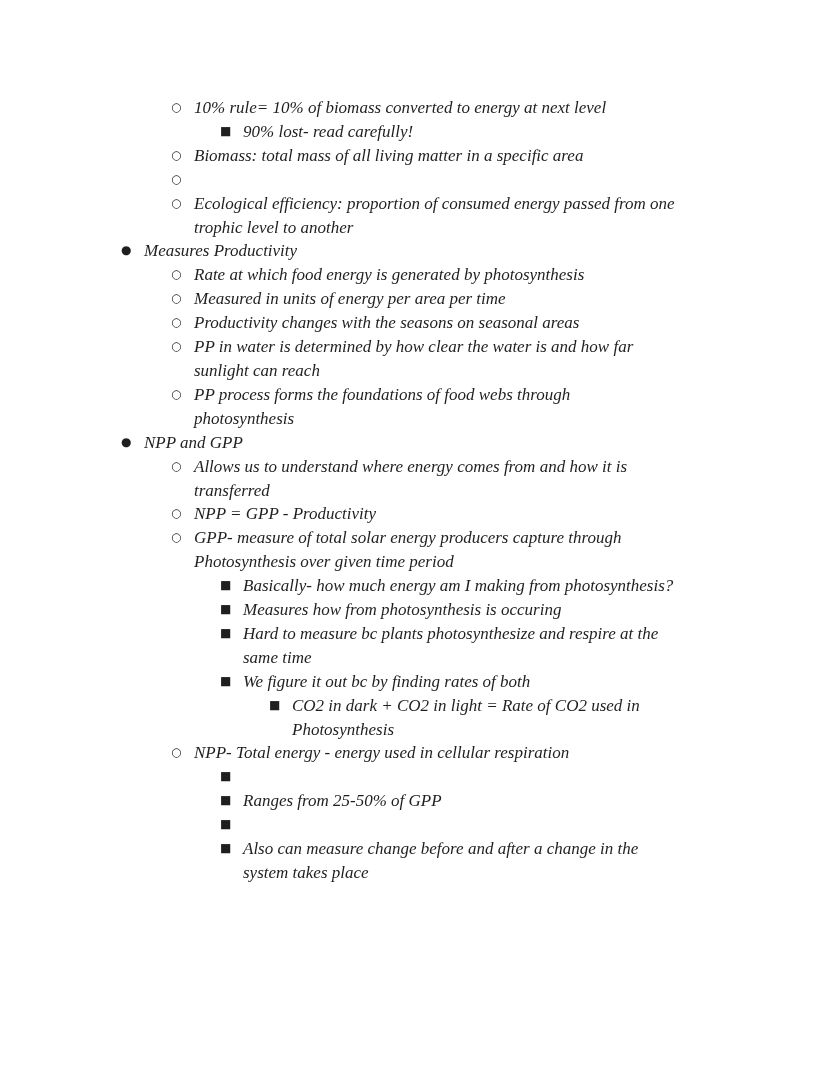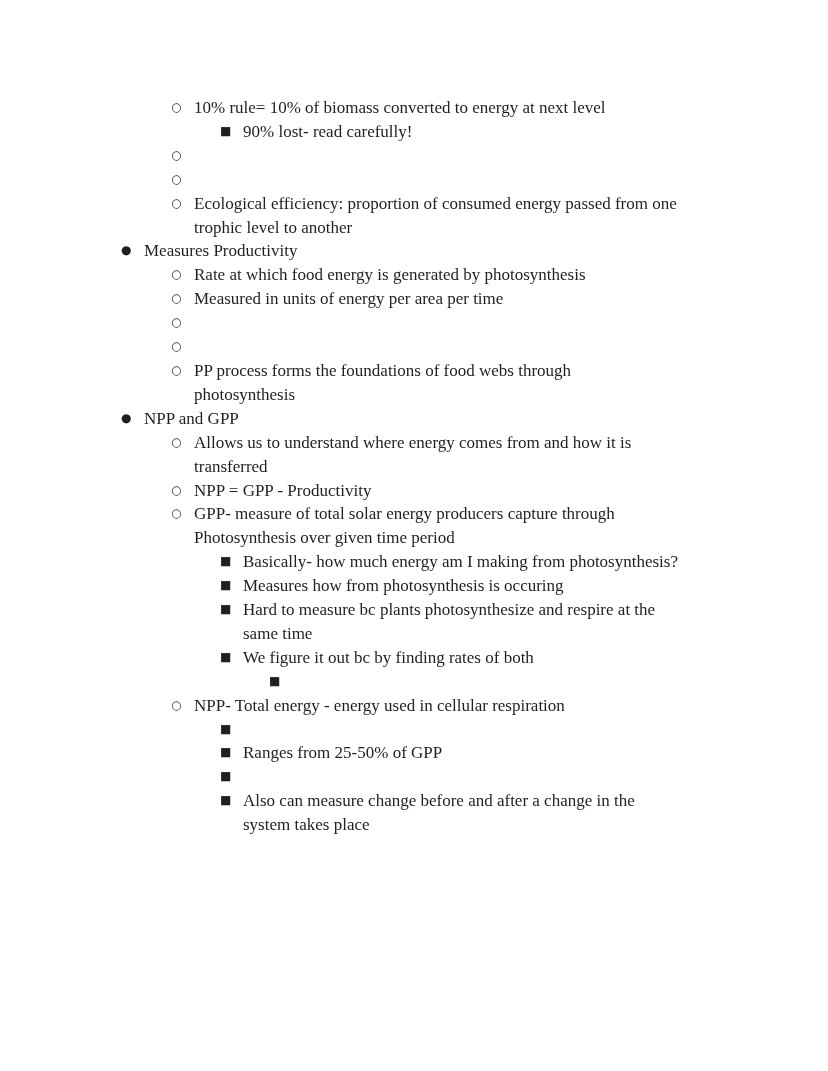--- a/index.html
+++ b/index.html
@@ -31,39 +31,41 @@
   .bullet {
     flex: 0 0 23px;
     width: 23px;
     font-family: "DejaVu Sans", sans-serif;
     font-size: 12px;
     line-height: 23.9px;
     color: #1f1f1f;
   }
   .text {
     white-space: pre-line;
+    font-style: italic;
   }
 </style>
 </head>
 <body>
 
 <div class="page" style="background: rgb(255, 255, 255); color: rgb(31, 31, 31);">
   <div class="notes">
   <div class="li lvl-2">
     <span class="bullet">○</span>
     <span class="text">10% rule= 10% of biomass converted to energy at next level</span>
   </div>
 
   <div class="li lvl-3">
     <span class="bullet">■</span>
     <span class="text">90% lost- read carefully!</span>
   </div>
 
   <div class="li lvl-2">
     <span class="bullet">○</span>
+    <span class="text">Biomass: total mass of all living matter in a specific area</span>
   </div>
 
   <div class="li lvl-2">
     <span class="bullet">○</span>
   </div>
 
   <div class="li lvl-2">
     <span class="bullet">○</span>
     <span class="text">Ecological efficiency: proportion of consumed energy passed from one
 trophic level to another</span>
@@ -79,24 +81,27 @@
     <span class="text">Rate at which food energy is generated by photosynthesis</span>
   </div>
 
   <div class="li lvl-2">
     <span class="bullet">○</span>
     <span class="text">Measured in units of energy per area per time</span>
   </div>
 
   <div class="li lvl-2">
     <span class="bullet">○</span>
+    <span class="text">Productivity changes with the seasons on seasonal areas</span>
   </div>
 
   <div class="li lvl-2">
     <span class="bullet">○</span>
+    <span class="text">PP in water is determined by how clear the water is and how far
+sunlight can reach</span>
   </div>
 
   <div class="li lvl-2">
     <span class="bullet">○</span>
     <span class="text">PP process forms the foundations of food webs through
 photosynthesis</span>
   </div>
 
   <div class="li lvl-1">
     <span class="bullet">●</span>
@@ -136,20 +141,22 @@
 same time</span>
   </div>
 
   <div class="li lvl-3">
     <span class="bullet">■</span>
     <span class="text">We figure it out bc by finding rates of both</span>
   </div>
 
   <div class="li lvl-4">
     <span class="bullet">■</span>
+    <span class="text">CO2 in dark + CO2 in light = Rate of CO2 used in
+Photosynthesis</span>
   </div>
 
   <div class="li lvl-2">
     <span class="bullet">○</span>
     <span class="text">NPP- Total energy - energy used in cellular respiration</span>
   </div>
 
   <div class="li lvl-3">
     <span class="bullet">■</span>
   </div>

